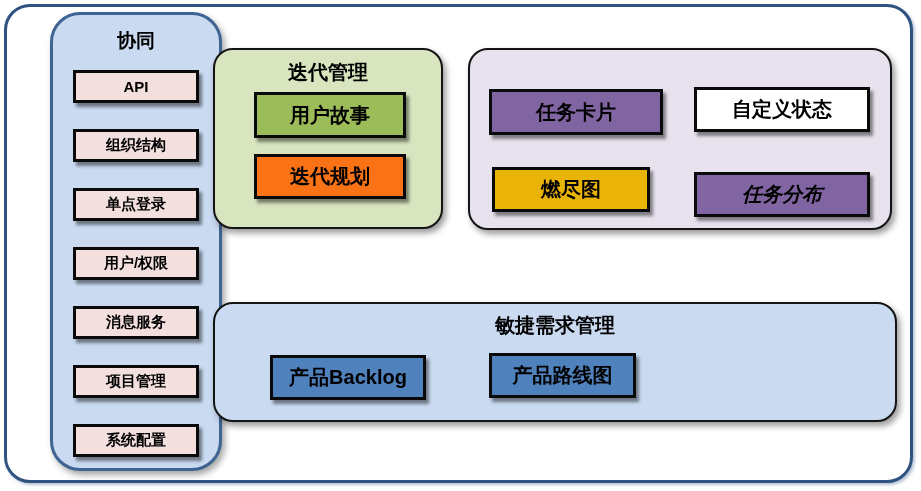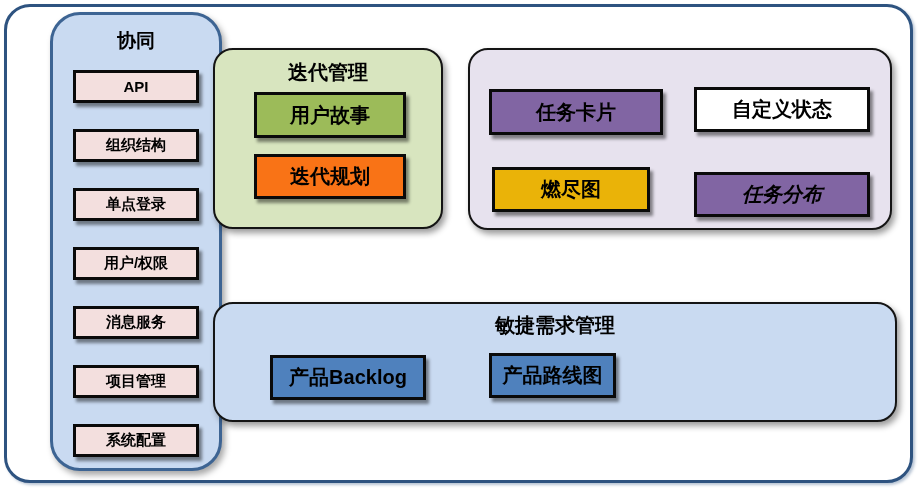--- a/index.html
+++ b/index.html
@@ -100,21 +100,21 @@
   .group-kanban .n3 { left: 22px;  top: 117px; width: 158px; height: 45px; background: #eab308; }
   .group-kanban .n4 { left: 224px; top: 122px; width: 176px; height: 45px; background: #8165a3; font-style: italic; }
 
   .group-agile {
     left: 213px; top: 302px;
     width: 684px; height: 120px;
     background: #c9daf1;
   }
   .group-agile .group-title { padding-top: 8px; }
   .group-agile .n1 { left: 55px;  top: 51px; width: 156px; height: 45px; background: #4f81bd; }
-  .group-agile .n2 { left: 274px; top: 49px; width: 127px; height: 45px; background: #4f81bd; }
+  .group-agile .n2 { left: 274px; top: 49px; width: 147px; height: 45px; background: #4f81bd; }
   .group-agile .n3 { left: 497px; top: 52px; width: 152px; height: 45px; background: #4f81bd; }
 </style>
 </head>
 <body>
 
 <div class="canvas">
 
   <div class="frame"></div>
 
   <div class="sidebar">

